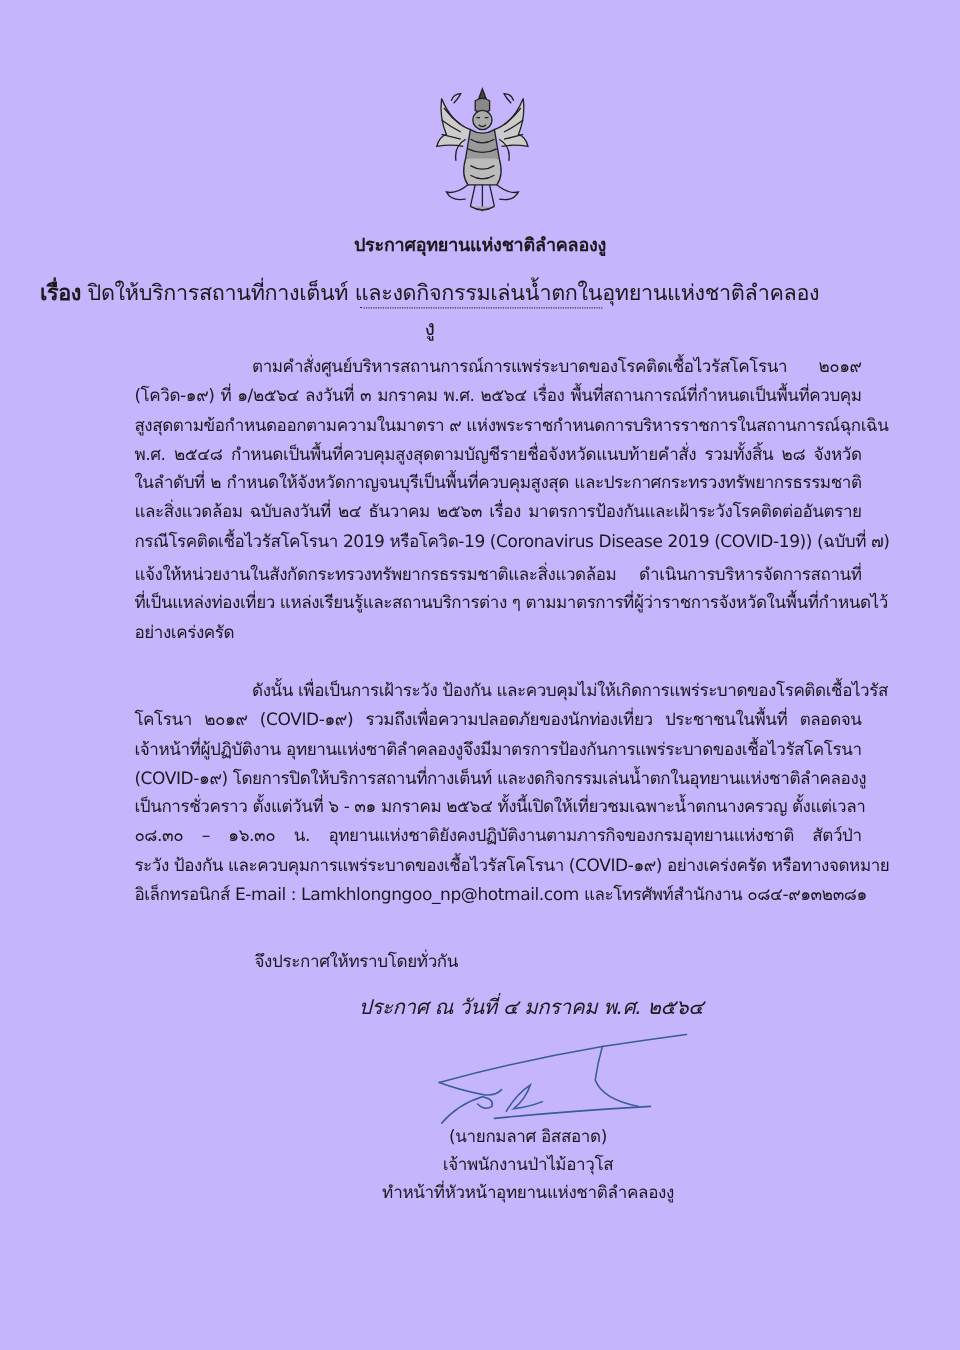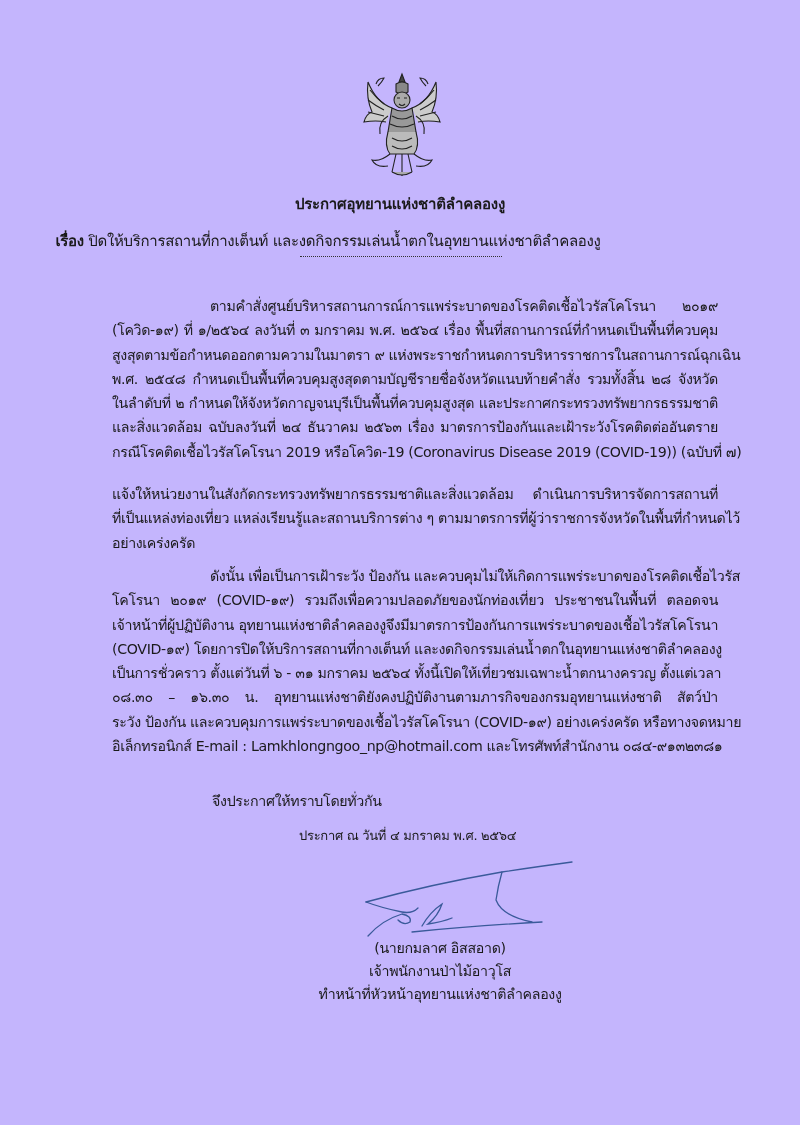--- a/index.html
+++ b/index.html
@@ -3,30 +3,30 @@
 <meta charset="utf-8">
 <style>
   html, body { margin: 0; padding: 0; background: #fdfdfd; }
   body { width: 800px; height: 1125px; position: relative; overflow: hidden;
          font-family: "DejaVu Sans", sans-serif; color: #1a1a1a; }
   .page { position: absolute; left: 0; top: 0; width: 800px; height: 1125px; background: #c4b5fd; }
   .emblem { position: absolute; left: 362px; top: 72px; width: 80px; height: 108px; }
   .title { position: absolute; left: 0; width: 800px; text-align: center; top: 192px;
            font-size: 15px; font-weight: bold; letter-spacing: -0.2px; }
   .subject { position: absolute; left: 0; width: 656px; text-align: center; top: 229px;
-             font-size: 15px; letter-spacing: -0.3px; }
+             font-size: 18px; letter-spacing: -0.3px; padding-left: 30px; }
   .subject b { font-weight: bold; }
   .dots { position: absolute; left: 300px; top: 256px; width: 202px; border-top: 1px dotted #333; height: 0; }
   .para { position: absolute; left: 112px; width: 606px; font-size: 14.2px; line-height: 24.3px;
           letter-spacing: -0.35px; }
   .para .ln { display: block; white-space: nowrap; text-align: justify; text-align-last: justify; height: 24.3px; overflow: visible; }
   .para .ln.last { text-align-last: left; }
   .para .ln.indent { padding-left: 98px; }
   .closing { position: absolute; left: 212px; top: 790px; font-size: 14.2px; letter-spacing: -0.3px; }
-  .date { position: absolute; left: 299px; top: 825px; font-size: 13px; letter-spacing: -0.3px; }
+  .date { position: absolute; left: 299px; top: 825px; font-size: 17px; letter-spacing: -0.3px; font-style: italic; }
   .signature { position: absolute; left: 352px; top: 860px; width: 230px; height: 82px; }
   .sig-block { position: absolute; left: 250px; top: 937px; width: 380px; text-align: center;
                font-size: 14.2px; line-height: 23px; letter-spacing: -0.3px; }
   .sig-block span { display: block; }
 </style>
 </head>
 <body>
 
 <div class="page">
 
@@ -71,21 +71,21 @@
   <div class="dots"></div>
 
   <div class="para" style="top:294px;">
     <span class="ln indent">ตามคำสั่งศูนย์บริหารสถานการณ์การแพร่ระบาดของโรคติดเชื้อไวรัสโคโรนา ๒๐๑๙</span>
     <span class="ln">(โควิด-๑๙) ที่ ๑/๒๕๖๔ ลงวันที่ ๓ มกราคม พ.ศ. ๒๕๖๔ เรื่อง พื้นที่สถานการณ์ที่กำหนดเป็นพื้นที่ควบคุม</span>
     <span class="ln">สูงสุดตามข้อกำหนดออกตามความในมาตรา ๙ แห่งพระราชกำหนดการบริหารราชการในสถานการณ์ฉุกเฉิน</span>
     <span class="ln">พ.ศ. ๒๕๔๘ กำหนดเป็นพื้นที่ควบคุมสูงสุดตามบัญชีรายชื่อจังหวัดแนบท้ายคำสั่ง รวมทั้งสิ้น ๒๘ จังหวัด</span>
     <span class="ln">ในลำดับที่ ๒ กำหนดให้จังหวัดกาญจนบุรีเป็นพื้นที่ควบคุมสูงสุด และประกาศกระทรวงทรัพยากรธรรมชาติ</span>
     <span class="ln">และสิ่งแวดล้อม ฉบับลงวันที่ ๒๔ ธันวาคม ๒๕๖๓  เรื่อง มาตรการป้องกันและเฝ้าระวังโรคติดต่ออันตราย</span>
     <span class="ln">กรณีโรคติดเชื้อไวรัสโคโรนา 2019 หรือโควิด-19 (Coronavirus Disease 2019 (COVID-19)) (ฉบับที่ ๗)</span>
-    <span class="ln" style="margin-top:18px;">แจ้งให้หน่วยงานในสังกัดกระทรวงทรัพยากรธรรมชาติและสิ่งแวดล้อม ดำเนินการบริหารจัดการสถานที่</span>
+    <span class="ln" style="margin-top:3px;">แจ้งให้หน่วยงานในสังกัดกระทรวงทรัพยากรธรรมชาติและสิ่งแวดล้อม ดำเนินการบริหารจัดการสถานที่</span>
     <span class="ln">ที่เป็นแหล่งท่องเที่ยว แหล่งเรียนรู้และสถานบริการต่าง ๆ ตามมาตรการที่ผู้ว่าราชการจังหวัดในพื้นที่กำหนดไว้</span>
     <span class="ln last">อย่างเคร่งครัด</span>
   </div>
 
   <div class="para" style="top:564px;">
     <span class="ln indent">ดังนั้น เพื่อเป็นการเฝ้าระวัง ป้องกัน และควบคุมไม่ให้เกิดการแพร่ระบาดของโรคติดเชื้อไวรัส</span>
     <span class="ln">โคโรนา ๒๐๑๙ (COVID-๑๙) รวมถึงเพื่อความปลอดภัยของนักท่องเที่ยว ประชาชนในพื้นที่  ตลอดจน</span>
     <span class="ln">เจ้าหน้าที่ผู้ปฏิบัติงาน อุทยานแห่งชาติลำคลองงูจึงมีมาตรการป้องกันการแพร่ระบาดของเชื้อไวรัสโคโรนา</span>
     <span class="ln">(COVID-๑๙) โดยการปิดให้บริการสถานที่กางเต็นท์ และงดกิจกรรมเล่นน้ำตกในอุทยานแห่งชาติลำคลองงู</span>
     <span class="ln">เป็นการชั่วคราว ตั้งแต่วันที่ ๖ - ๓๑ มกราคม ๒๕๖๔ ทั้งนี้เปิดให้เที่ยวชมเฉพาะน้ำตกนางครวญ ตั้งแต่เวลา</span>

